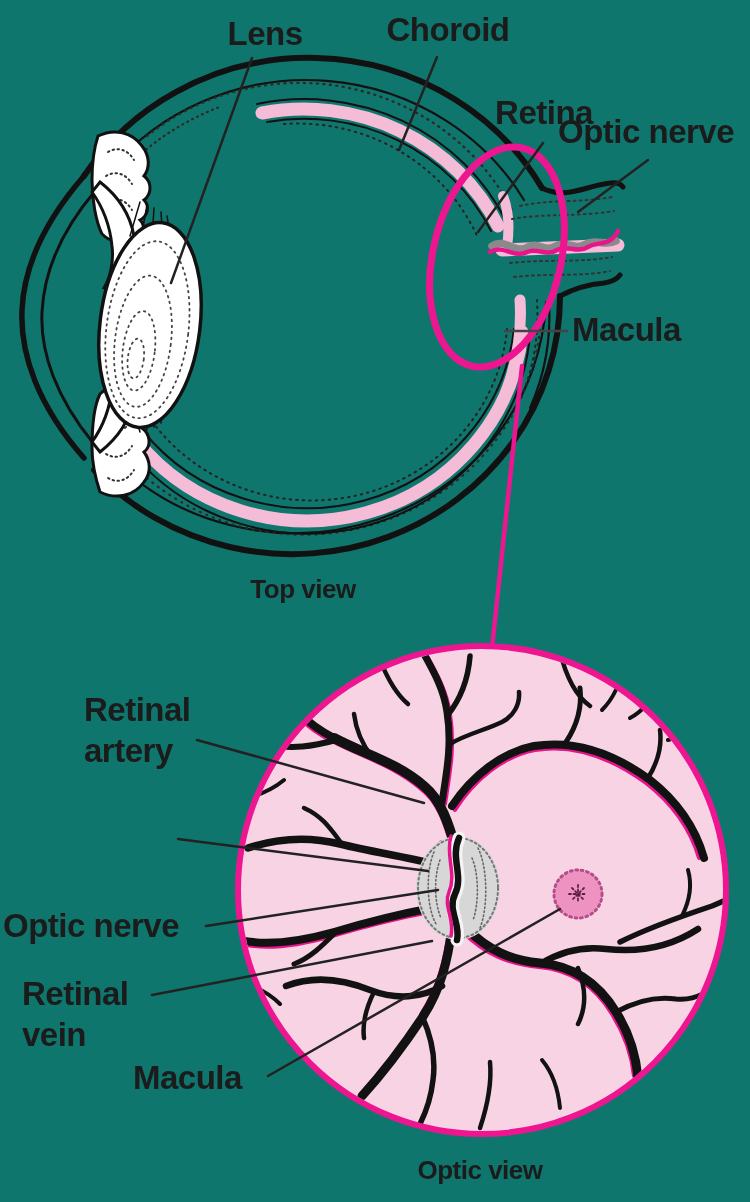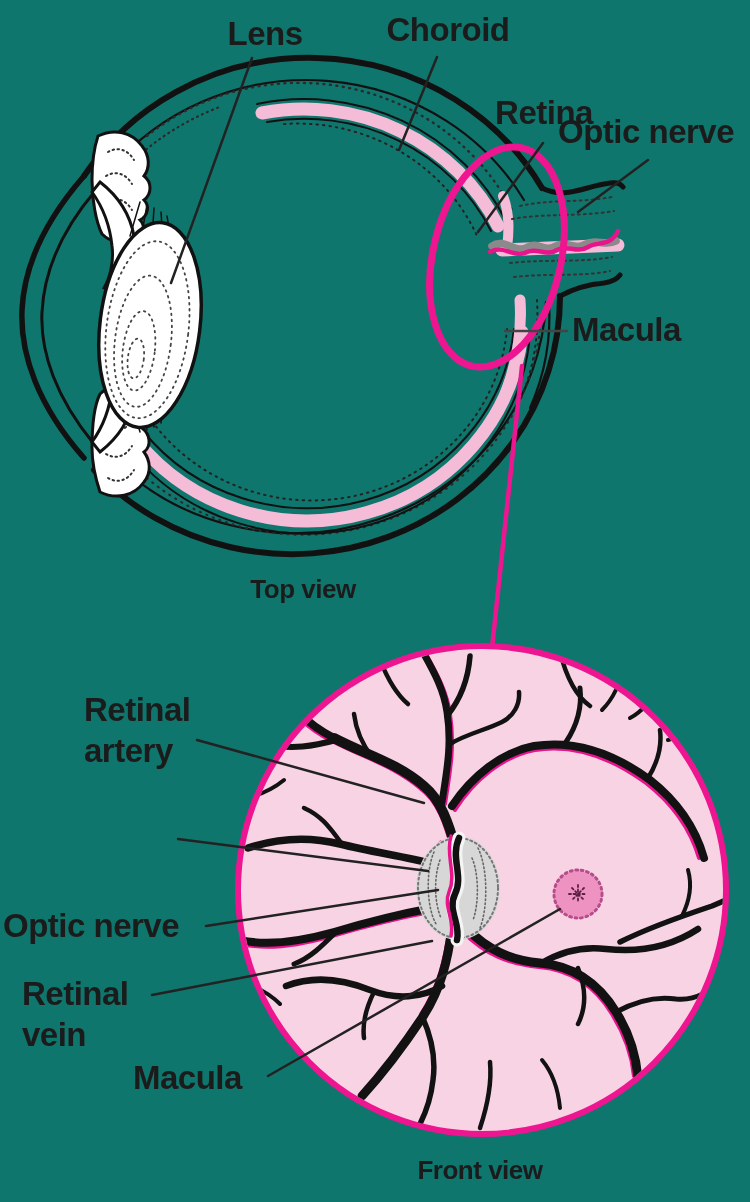--- a/index.html
+++ b/index.html
@@ -177,15 +177,15 @@
 <div class="lbl" style="left:558px;top:112px;">Optic nerve</div>
 <div class="lbl" style="left:572px;top:310px;">Macula</div>
 <div class="caption" style="left:303px;top:574px;">Top view</div>
 
 <div class="lbl" style="left:84px;top:690px;">Retinal
 artery</div>
 <div class="lbl" style="left:3px;top:906px;">Optic nerve</div>
 <div class="lbl" style="left:22px;top:974px;">Retinal
 vein</div>
 <div class="lbl" style="left:133px;top:1058px;">Macula</div>
-<div class="caption" style="left:480px;top:1155px;">Front view</div>
+<div class="caption" style="left:480px;top:1155px;">Optic view</div>
 
 </div>
 
 </body></html>

